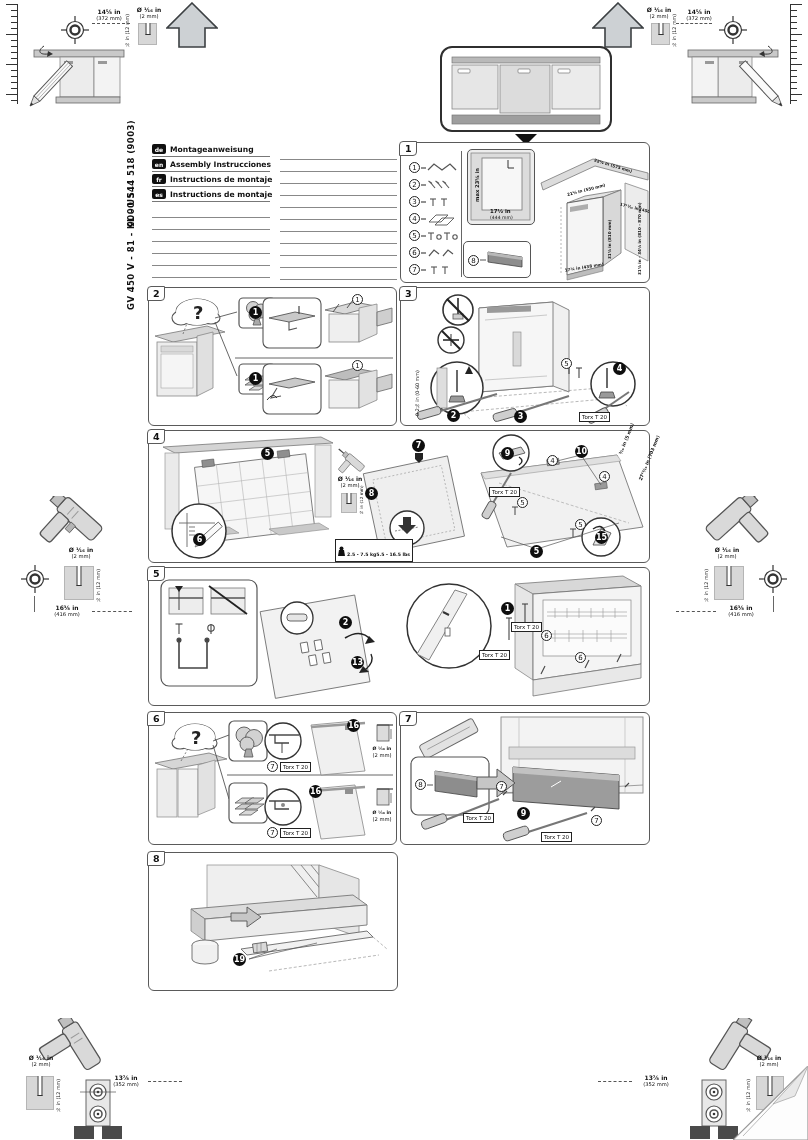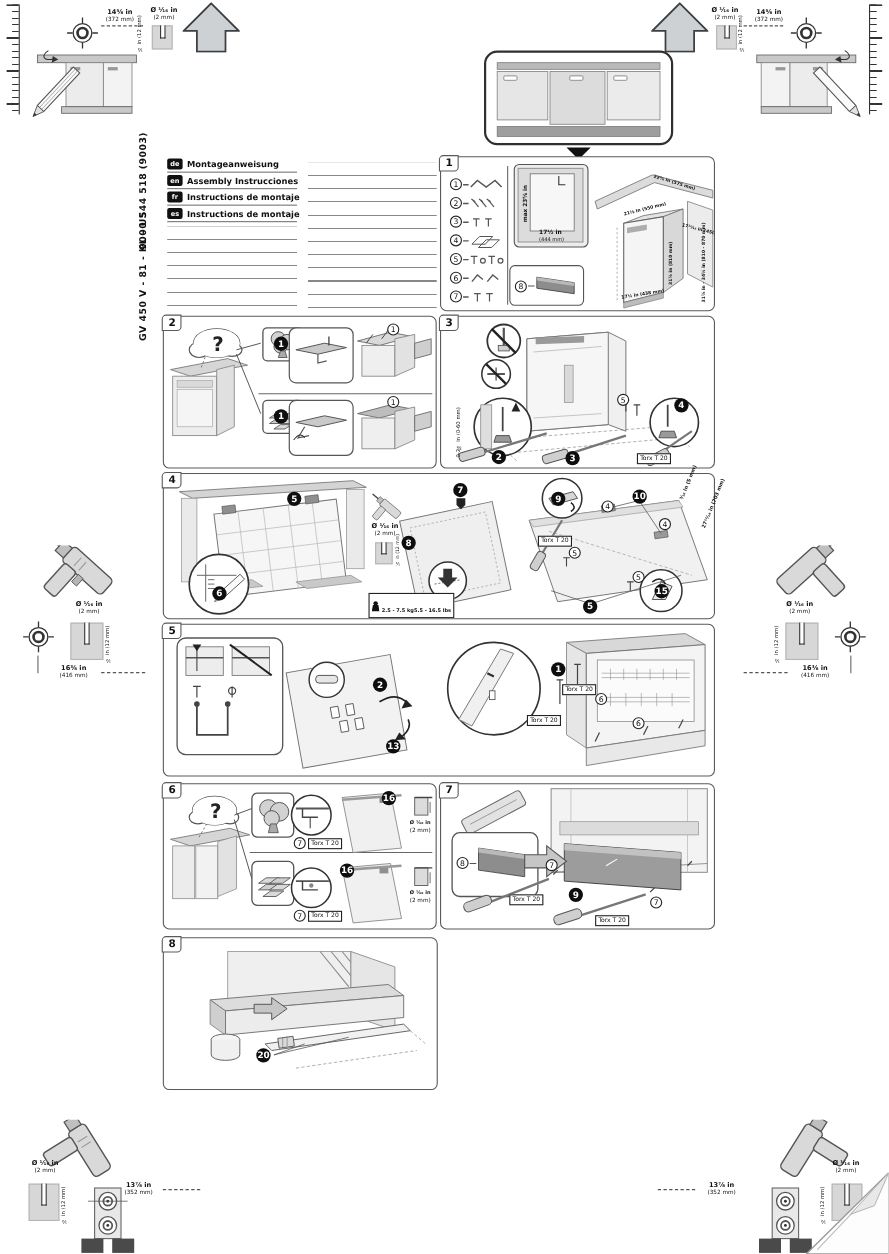--- a/index.html
+++ b/index.html
@@ -610,21 +610,21 @@
             <line x1="373" y1="36" x2="379" y2="36"></line>
           <line x1="360" y1="50" x2="360" y2="72"></line>
             <line x1="357" y1="50" x2="363" y2="50"></line>
           <line x1="396" y1="98" x2="392" y2="106"></line>
             <line x1="440" y1="92" x2="436" y2="100"></line>
           <line x1="472" y1="86" x2="468" y2="94"></line>
         </g>
       </g>
     </svg>
     <div class="badge" style="left:190px;top:48px">2</div>
-    <div class="badge" style="left:202px;top:104px">13</div>
+    <div class="badge" style="left:202px;top:88px">13</div>
     <div class="badge" style="left:352px;top:34px">1</div>
     <div class="torx" style="left:362px;top:54px">Torx T 20</div>
     <div class="torx" style="left:330px;top:82px">Torx T 20</div>
     <div class="pcirc" style="left:392px;top:62px">6</div>
     <div class="pcirc" style="left:426px;top:84px">6</div>
   </div>
 
   <div class="panel" style="left:148px;top:712px;width:249px;height:133px">
     <div class="pnum">6</div>
     <svg class="abs" style="left:0;top:0" width="246" height="130" viewBox="0 0 246 130">
@@ -783,21 +783,21 @@
         <ellipse cx="56" cy="92" rx="13" ry="5" fill="#f5f5f5" stroke="#666" stroke-width="0.9"></ellipse>
         <path d="M43,92 v14 a13,5 0 0 0 26,0 v-14" fill="#f0f0f0" stroke="#666" stroke-width="0.9"></path>
       </g>
       <line x1="100" y1="106" x2="128" y2="96" stroke="#555" stroke-width="0.7"></line>
       <line x1="100" y1="106" x2="168" y2="90" stroke="#555" stroke-width="0.7"></line>
       <g stroke="#888" stroke-width="0.6" stroke-dasharray="3,2">
         <line x1="120" y1="118" x2="230" y2="102"></line>
           <line x1="224" y1="84" x2="238" y2="96"></line>
       </g>
     </svg>
-    <div class="badge" style="left:84px;top:100px">20</div>
+    <div class="badge" style="left:84px;top:100px">19</div>
   </div>
 
   <svg class="abs" style="left:22px;top:496px" width="90" height="72" viewBox="0 0 90 72">
     <g transform="translate(10,0) rotate(42 45 30)">
       <rect x="18" y="14" width="48" height="18" rx="4" fill="#d9d9d9" stroke="#555" stroke-width="1.3"></rect>
       <line x1="30" y1="18" x2="30" y2="28" stroke="#999" stroke-width="1"></line>
         <line x1="36" y1="18" x2="36" y2="28" stroke="#999" stroke-width="1"></line>
       <rect x="22" y="31" width="14" height="30" rx="3" fill="#d9d9d9" stroke="#555" stroke-width="1.3"></rect>
       <rect x="38" y="31" width="6" height="9" fill="#b5b5b5" stroke="#555" stroke-width="0.8"></rect>
       <rect x="8" y="17" width="10" height="12" fill="#bfbfbf" stroke="#555" stroke-width="1.1"></rect>

